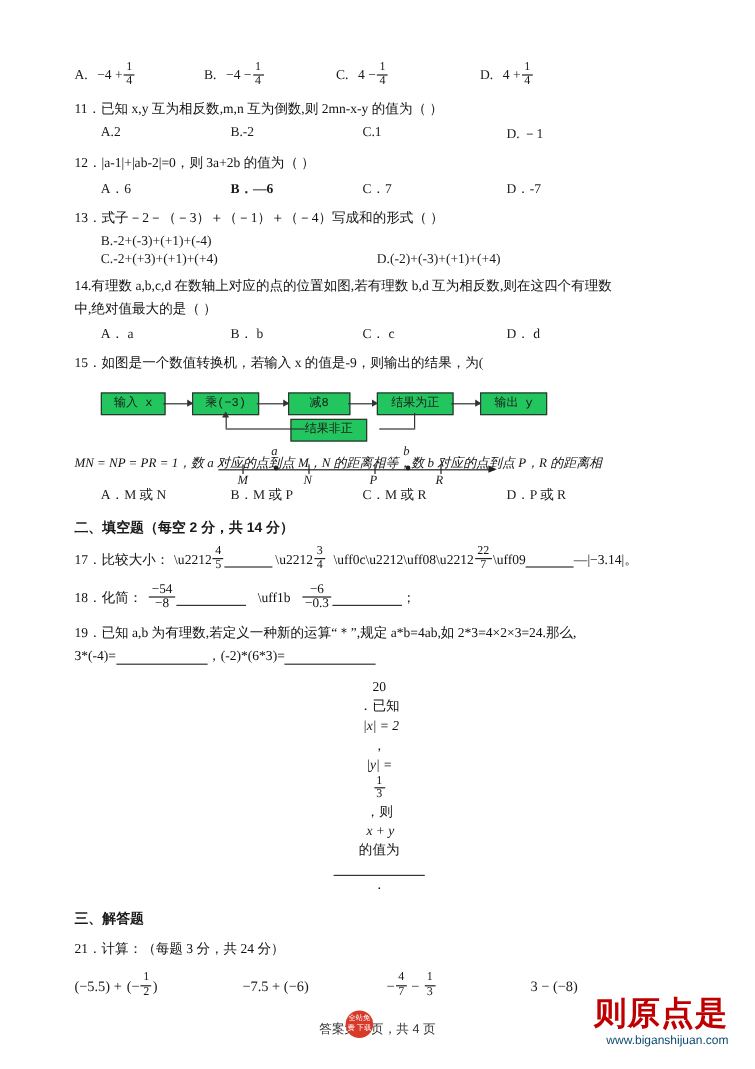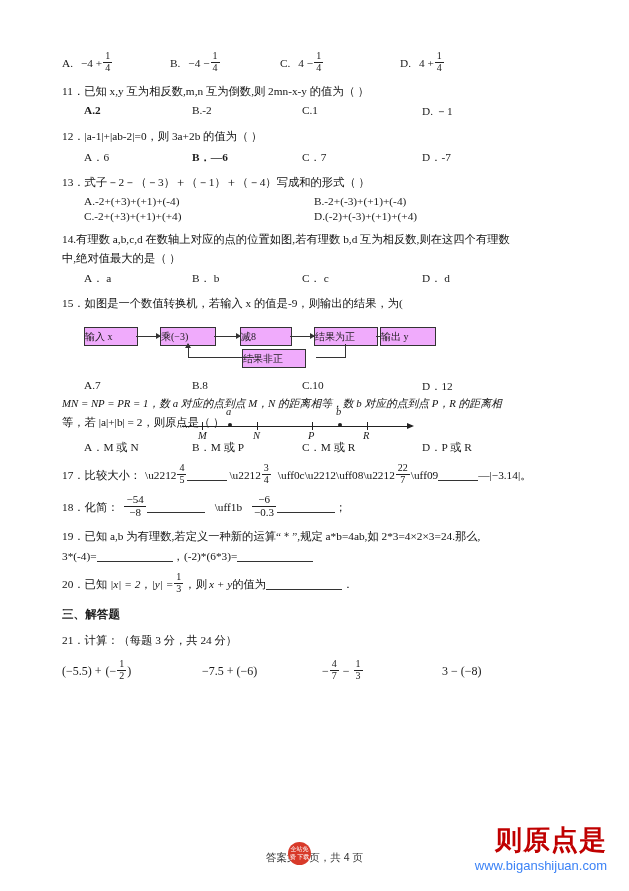--- a/index.html
+++ b/index.html
@@ -73,26 +73,27 @@
   .flow{
     position:relative;
     height:58px;
     margin:8px 0 2px 22px;
     width:420px;
     font-size:10px;
   }
   .box{
     position:absolute;
     border:1px solid #333;
-    background:#f0abfc;
+    background:#22c55e;
+    text-align:center;
     font-size:10px;
     line-height:17px;
     height:17px;
     white-space:nowrap;
-    font-family:Liberation Serif, serif;
+    font-family:Liberation Mono, monospace;
   }
   .arrow{
     position:absolute;
     height:1px;
     background:#333;
   }
   .arrow:after{
     content:"";
     position:absolute;
     right:-1px;top:-3px;
@@ -179,22 +180,22 @@
   }
   .wm-title{
     font-size:27px;
     font-weight:bold;
     color:#c00000;
     letter-spacing:1px;
     font-family:"Liberation Sans", sans-serif;
     line-height:1;
   }
   .wm-url{
-    font-size:13px;
-    color:#3b82f6;
+    font-size:10px;
+    color:#0c4a6e;
     font-family:"Liberation Sans", sans-serif;
     margin-top:4px;
   }
   .stamp{
     position:absolute;
     left:288px;bottom:26px;
     width:23px;height:23px;
     border-radius:50%;
     background:#d83a2a;
     color:#fff;
@@ -246,41 +247,40 @@
           <span class="num">1</span>
           <span class="den">4</span>
         </span>
       </span>
     </div>
 
     <div class="q">
       <span class="q-num">11</span><span>．已知 x,y 互为相反数,m,n 互为倒数,则 2mn-x-y 的值为（    ）</span>
     </div>
     <div class="opts indent">
-      <span style="width:108px;font-weight:bold;">A.2</span>
+      <span style="width:108px;">A.2</span>
       <span style="width:110px;">B.-2</span>
       <span style="width:120px;">C.1</span>
       <span>D. －1</span>
     </div>
 
     <div class="q">
       <span class="q-num">12</span><span>．|a-1|+|ab-2|=0，则 3a+2b 的值为（    ）</span>
     </div>
     <div class="opts indent">
       <span style="width:108px;">A．6</span>
       <span style="width:110px;font-weight:bold;">B．—6</span>
       <span style="width:120px;">C．7</span>
       <span>D．-7</span>
     </div>
 
     <div class="q">
       <span class="q-num">13</span><span>．式子－2－（－3）＋（－1）＋（－4）写成和的形式（    ）</span>
     </div>
     <div class="opts indent">
-      <span style="width:230px;">A.-2+(+3)+(+1)+(-4)</span>
       <span>B.-2+(-3)+(+1)+(-4)</span>
     </div>
     <div class="opts indent mt2">
       <span style="width:230px;">C.-2+(+3)+(+1)+(+4)</span>
       <span>D.(-2)+(-3)+(+1)+(+4)</span>
     </div>
 
     <div class="q">
       <span class="q-num">14</span><span>.有理数 a,b,c,d 在数轴上对应的点的位置如图,若有理数 b,d 互为相反数,则在这四个有理数</span>
     </div>
@@ -300,41 +300,32 @@
 
     <div class="flow">
       <div class="box" style="left:0;top:8px;width:52px;">输入 x</div>
       <div class="arrow" style="left:52px;top:17px;width:24px;"></div>
       <div class="box" style="left:76px;top:8px;width:54px;">乘(−3)</div>
       <div class="arrow" style="left:130px;top:17px;width:26px;"></div>
       <div class="box" style="left:156px;top:8px;width:50px;">减8</div>
       <div class="arrow" style="left:206px;top:17px;width:24px;"></div>
       <div class="box" style="left:230px;top:8px;width:62px;">结果为正</div>
       <div class="arrow" style="left:292px;top:17px;width:24px;"></div>
-      <div class="box" style="left:296px;top:8px;width:54px;">输出 y</div>
+      <div class="box" style="left:316px;top:8px;width:54px;">输出 y</div>
 
       <div class="box" style="left:158px;top:30px;width:62px;border:1px solid #333;">结果非正</div>
       <div class="vline" style="left:261px;top:25px;height:13px;"></div>
       <div class="hline" style="left:232px;top:38px;width:30px;"></div>
       <div class="hline" style="left:104px;top:38px;width:66px;"></div>
       <div class="vline arrowup" style="left:104px;top:25px;height:13px;"></div>
     </div>
 
-    <div class="opts indent" style="margin-top:2px;">
-      <span style="width:108px;">A.7</span>
-      <span style="width:110px;">B.8</span>
-      <span style="width:120px;">C.10</span>
-      <span>D．12</span>
-    </div>
 
     <div class="q ital" style="margin-top:2px;font-size:10.8px;">
       <span>MN = NP = PR = 1，数 a 对应的点到点 M，N 的距离相等，数 b 对应的点到点 P，R 的距离相</span>
-    </div>
-    <div class="q" style="margin-top:2px;">
-      <span>等，若 |a|+|b| = 2，则原点是（    ）</span>
     </div>
 
     <div class="numline">
       <div class="nl-axis"></div>
       <div class="nl-tick" style="left:20px;"></div>
       <div class="nl-tick" style="left:75px;"></div>
       <div class="nl-tick" style="left:130px;"></div>
       <div class="nl-tick" style="left:185px;"></div>
       <div class="nl-lab" style="left:16px;">M</div>
       <div class="nl-lab" style="left:71px;">N</div>
@@ -346,20 +337,21 @@
       <div class="nl-dot" style="left:156px;"></div>
     </div>
 
     <div class="opts indent" style="margin-top:-6px;">
       <span style="width:108px;">A．M 或 N</span>
       <span style="width:110px;">B．M 或 P</span>
       <span style="width:120px;">C．M 或 R</span>
       <span>D．P 或 R</span>
     </div>
 
+    <div class="sec">二、填空题（每空 2 分，共 14 分）</div>
 
     <div class="q" style="display:flex;align-items:center;">
       <span class="q-num">17</span>
         <span>．比较大小：</span>
       <span style="margin-left:4px;">\u2212</span>
       <span class="frac">
         <span class="num">4</span>
         <span class="den">5</span>
       </span>
       <span class="underline u-short"></span>
@@ -398,21 +390,21 @@
     <div class="q">
       <span class="q-num">19</span><span>．已知 a,b 为有理数,若定义一种新的运算“＊”,规定 a*b=4ab,如 2*3=4×2×3=24.那么,</span>
     </div>
     <div class="q" style="margin-top:3px;display:flex;align-items:center;">
       <span>3*(-4)=</span>
       <span class="underline u-long"></span>
       <span>，(-2)*(6*3)=</span>
       <span class="underline u-long"></span>
     </div>
 
-    <div class="q" style="display:flex;align-items:center;">
+    <div class="q" style="display:flex;align-items:center;flex-direction:column;">
       <span class="q-num">20</span>
         <span>．已知</span>
       <span class="ital" style="margin-left:3px;">|x| = 2</span>
       <span>，</span>
       <span class="ital">|y| =</span>
       <span class="frac">
         <span class="num">1</span>
         <span class="den">3</span>
       </span>
       <span>，则</span>

